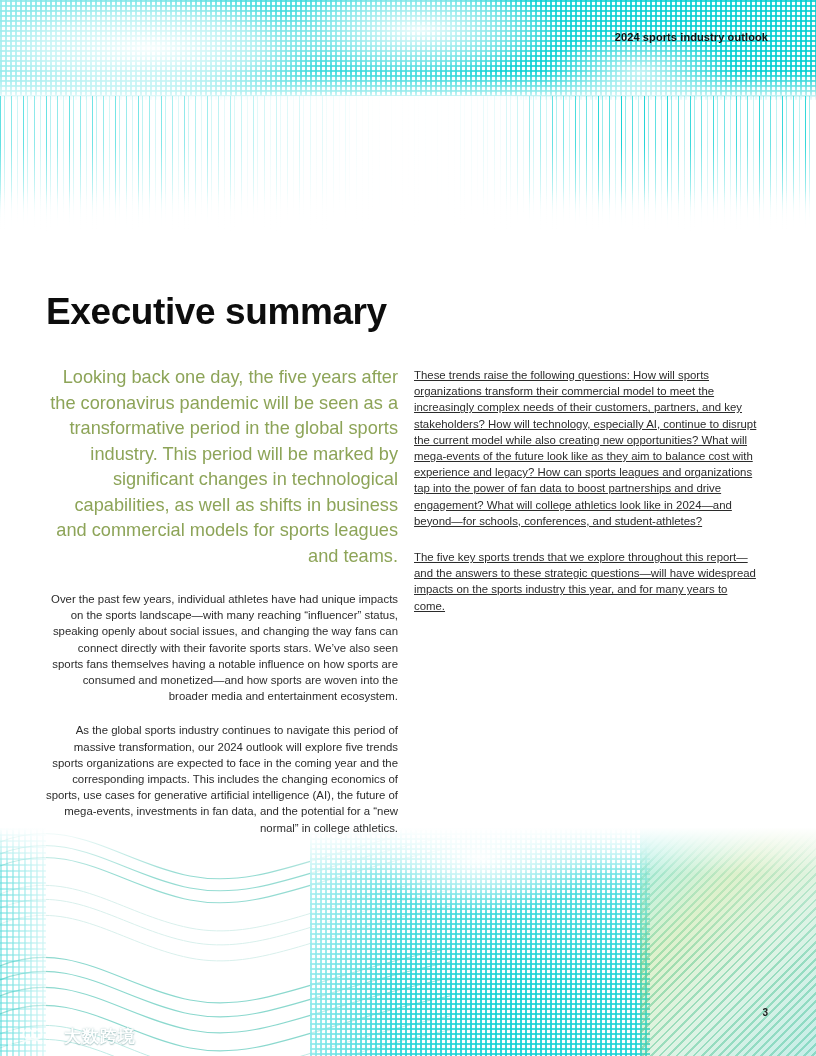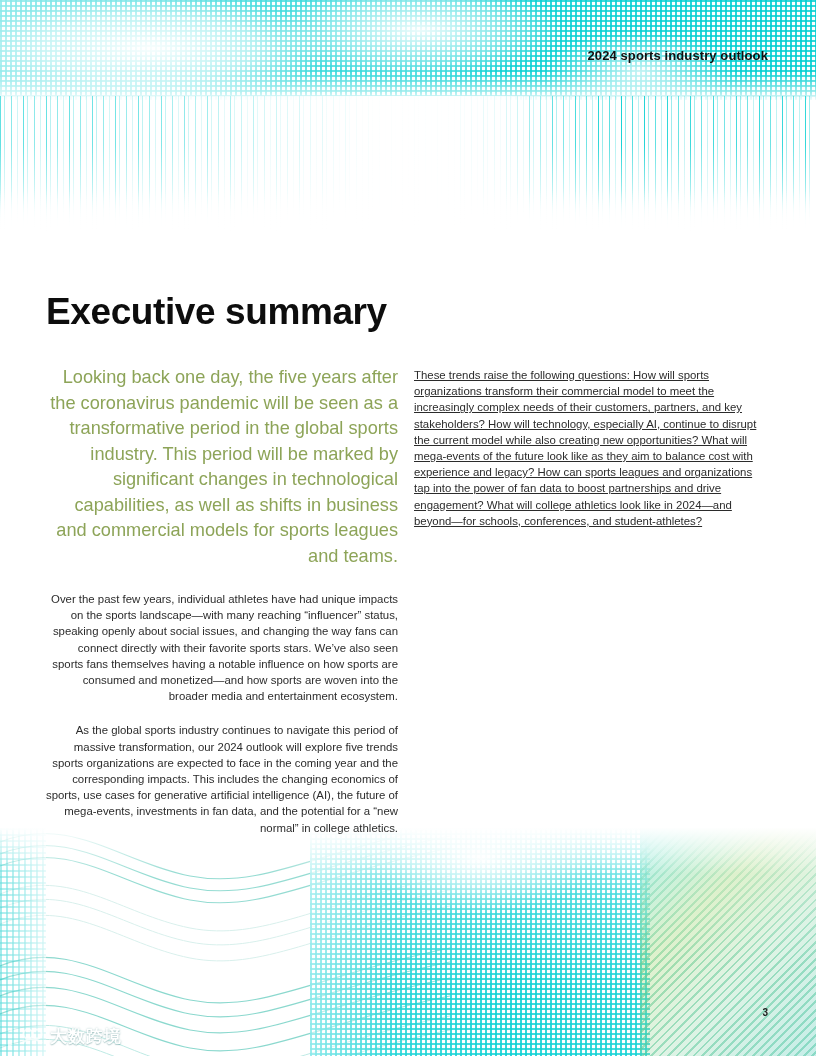--- a/index.html
+++ b/index.html
@@ -94,23 +94,23 @@
   }
   .banner-fade-bottom {
     position: absolute;
     left: 0; top: 190px;
     width: 816px; height: 55px;
     background: linear-gradient(to bottom, rgba(255,255,255,0) 0%, rgba(255,255,255,0.85) 55%, #ffffff 100%);
   }
 
   .running-header {
     position: absolute;
-    top: 48px;
+    top: 31px;
     right: 48px;
-    font-size: 13px;
+    font-size: 11px;
     font-weight: bold;
     color: #111111;
     letter-spacing: 0.1px;
     z-index: 20;
   }
 
   
   .content {
     position: absolute;
     top: 0; left: 0;
@@ -246,21 +246,21 @@
     z-index: 30;
   }
 
   
   .watermark {
     position: absolute;
     left: 8px;
     bottom: 8px;
     display: flex;
     align-items: center;
-    gap: 6px;
+    gap: 20px;
     z-index: 40;
     opacity: 0.85;
   }
   .wm-logo {
     width: 36px; height: 20px;
     position: relative;
     flex: none;
   }
   .wm-text {
     font-size: 17px;
@@ -322,20 +322,21 @@
     <h1 class="page-title">Executive summary</h1>
 
     <div class="col-left">
       <p class="lead">Looking back one day, the five years after the coronavirus pandemic will be seen as a transformative period in the global sports industry. This period will be marked by significant changes in technological capabilities, as well as shifts in business and commercial models for sports leagues and teams.</p>
       <p class="body-p">Over the past few years, individual athletes have had unique impacts on the sports landscape—with many reaching “influencer” status, speaking openly about social issues, and changing the way fans can connect directly with their favorite sports stars. We’ve also seen sports fans themselves having a notable influence on how sports are consumed and monetized—and how sports are woven into the broader media and entertainment ecosystem.</p>
       <p class="body-p">As the global sports industry continues to navigate this period of massive transformation, our 2024 outlook will explore five trends sports organizations are expected to face in the coming year and the corresponding impacts. This includes the changing economics of sports, use cases for generative artificial intelligence (AI), the future of mega-events, investments in fan data, and the potential for a “new normal” in college athletics.</p>
     </div>
 
     <div class="col-right">
       <p class="body-p">These trends raise the following questions: How will sports organizations transform their commercial model to meet the increasingly complex needs of their customers, partners, and key stakeholders? How will technology, especially AI, continue to disrupt the current model while also creating new opportunities? What will mega-events of the future look like as they aim to balance cost with experience and legacy? How can sports leagues and organizations tap into the power of fan data to boost partnerships and drive engagement? What will college athletics look like in 2024—and beyond—for schools, conferences, and student-athletes?</p>
+      <p class="body-p">The five key sports trends that we explore throughout this report—and the answers to these strategic questions—will have widespread impacts on the sports industry this year, and for many years to come.</p>
     </div>
   </div>
 
   <div class="page-number">3</div>
 
   <div class="watermark">
     <span class="wm-logo">
       <svg width="36" height="20" viewBox="0 0 36 20" aria-hidden="true">
         <path d="M4 3 A8 8 0 1 0 4 17" stroke="#ffffff" stroke-width="2.4" fill="none" opacity="0.9"></path>
         <circle cx="20" cy="7" r="4.6" stroke="#ffffff" stroke-width="2" fill="none" opacity="0.9"></circle>

